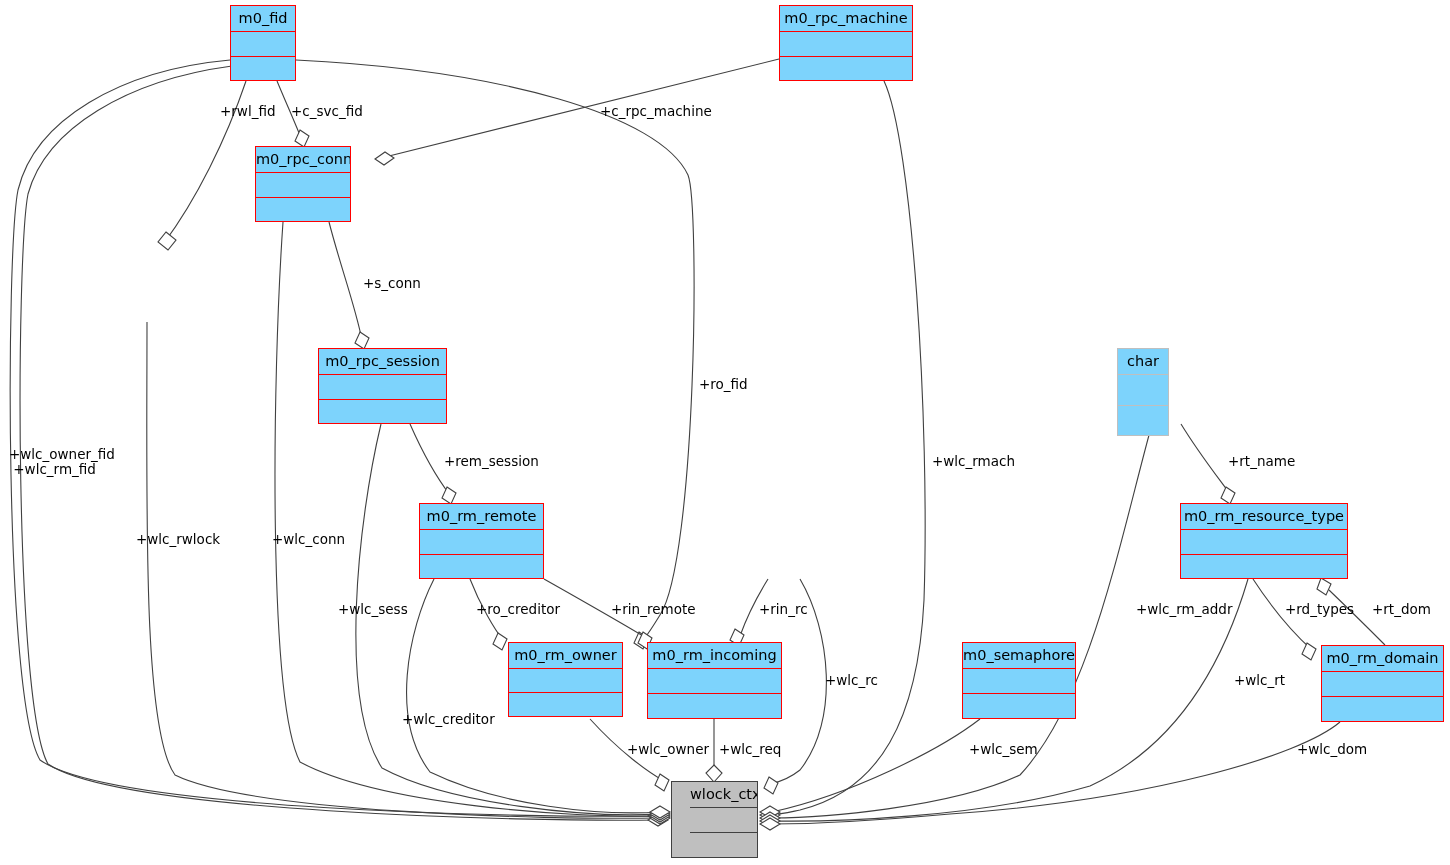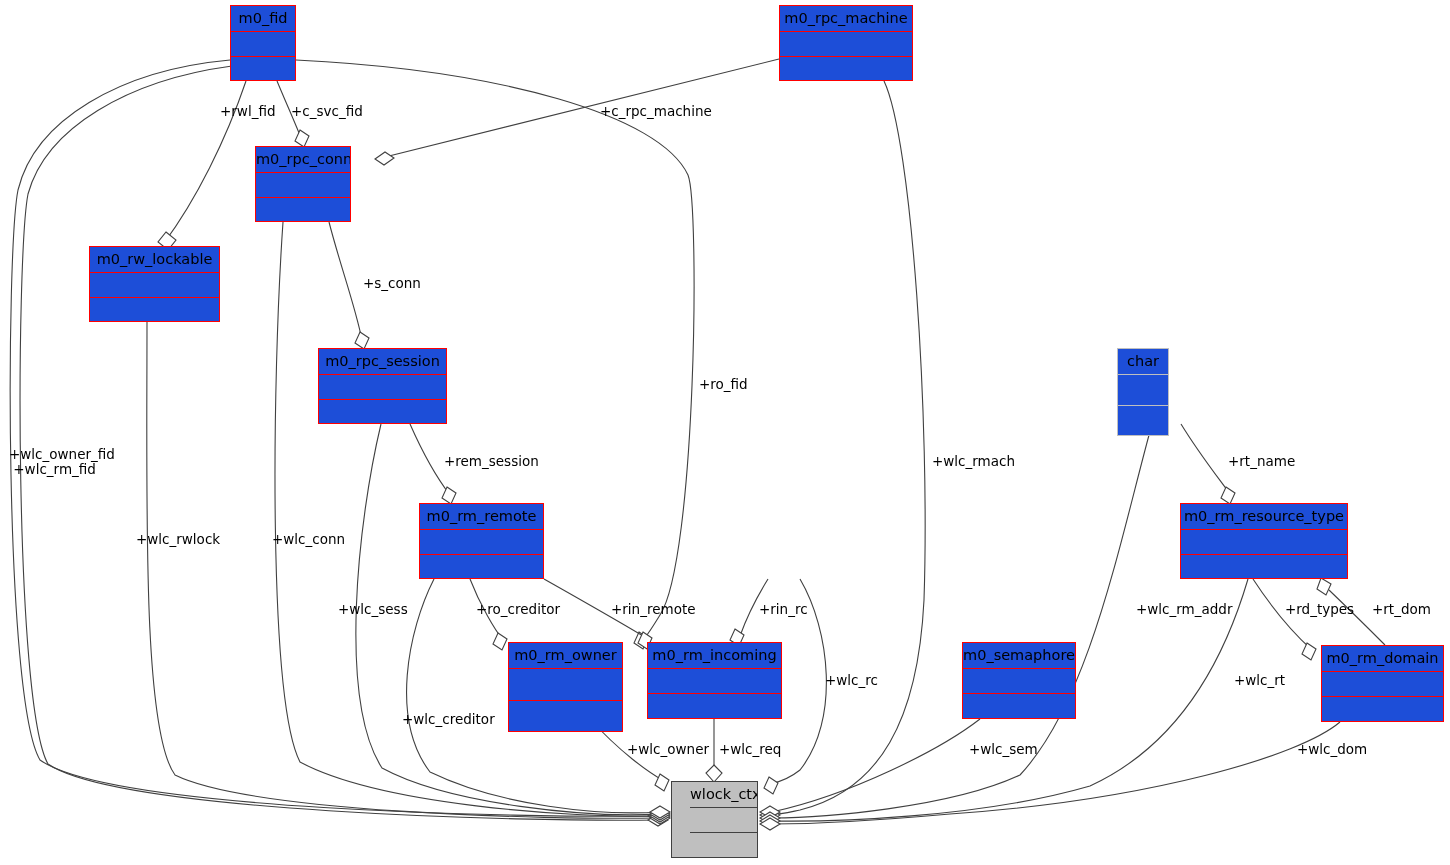--- a/index.html
+++ b/index.html
@@ -21,21 +21,21 @@
     position: absolute;
     left: 0;
     top: 0;
     width: 1450px;
     height: 865px;
   }
   .uml-node {
     position: absolute;
     box-sizing: border-box;
     border: 1.6px solid #ff0000;
-    background: #1d4ed8;
+    background: #7dd3fc;
     display: flex;
     flex-direction: column;
   }
   .uml-node .title-cell {
     box-sizing: border-box;
     text-align: center;
     font-size: 14.5px;
     color: #000000;
     line-height: 1;
     padding-top: 5px;
@@ -238,25 +238,20 @@
     <div class="attr-cell"></div>
     <div class="meth-cell"></div>
   </div>
 
   <div class="uml-node" id="node-m0_rpc_conn" style="left:255px; top:146px; width:96px; height:76px;">
     <div class="title-cell">m0_rpc_conn</div>
     <div class="attr-cell"></div>
     <div class="meth-cell"></div>
   </div>
 
-  <div class="uml-node" id="node-m0_rw_lockable" style="left:89px; top:246px; width:131px; height:76px;">
-    <div class="title-cell">m0_rw_lockable</div>
-    <div class="attr-cell"></div>
-    <div class="meth-cell"></div>
-  </div>
 
   <div class="uml-node" id="node-m0_rpc_session" style="left:318px; top:348px; width:129px; height:76px;">
     <div class="title-cell">m0_rpc_session</div>
     <div class="attr-cell"></div>
     <div class="meth-cell"></div>
   </div>
 
   <div class="uml-node builtin" id="node-char" style="left:1117px; top:348px; width:52px; height:88px;">
     <div class="title-cell">char</div>
     <div class="attr-cell"></div>
@@ -269,21 +264,21 @@
     <div class="meth-cell"></div>
   </div>
 
 
   <div class="uml-node" id="node-m0_rm_resource_type" style="left:1180px; top:503px; width:168px; height:76px;">
     <div class="title-cell">m0_rm_resource_type</div>
     <div class="attr-cell"></div>
     <div class="meth-cell"></div>
   </div>
 
-  <div class="uml-node" id="node-m0_rm_owner" style="left:508px; top:642px; width:115px; height:90px;">
+  <div class="uml-node" id="node-m0_rm_owner" style="left:508px; top:642px; width:115px; height:75px;">
     <div class="title-cell">m0_rm_owner</div>
     <div class="attr-cell"></div>
     <div class="meth-cell"></div>
   </div>
 
   <div class="uml-node" id="node-m0_rm_incoming" style="left:647px; top:642px; width:135px; height:77px;">
     <div class="title-cell">m0_rm_incoming</div>
     <div class="attr-cell"></div>
     <div class="meth-cell"></div>
   </div>

